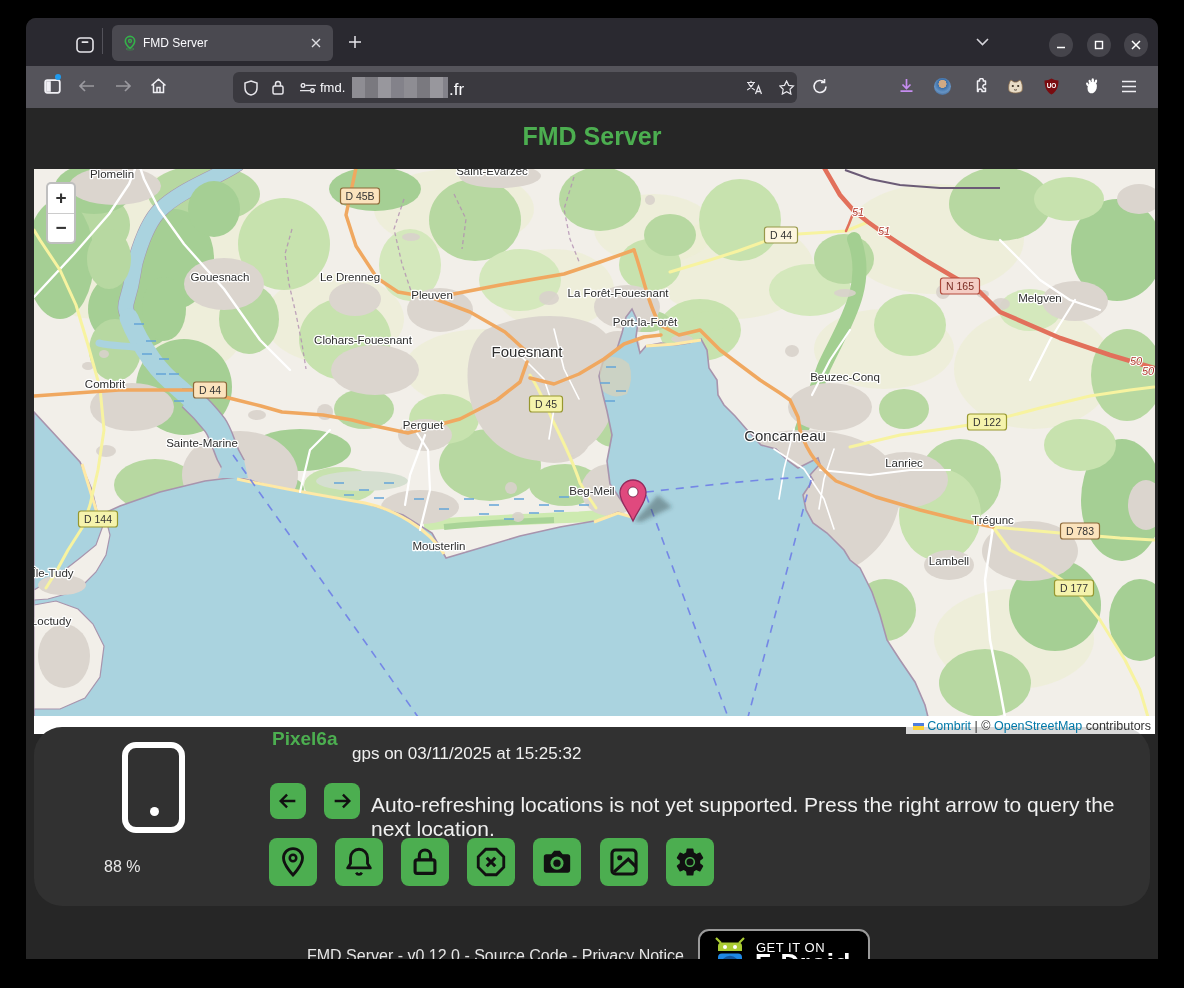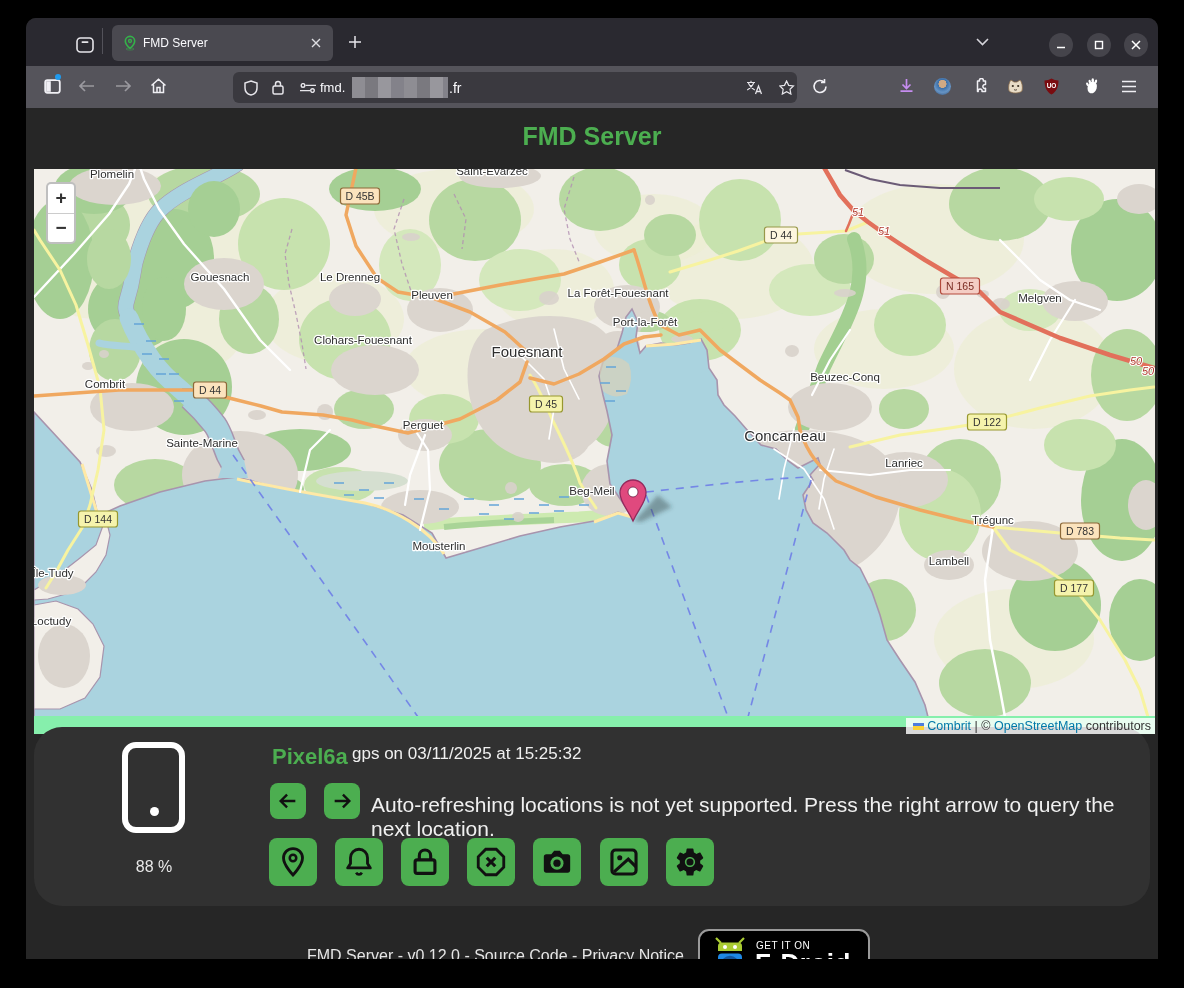--- a/index.html
+++ b/index.html
@@ -9,21 +9,21 @@
 #tabbar{position:absolute;left:0;top:0;width:1132px;height:48px;background:#2a2930;}
 #toolbar{position:absolute;left:0;top:48px;width:1132px;height:42px;background:#55545b;}
 #tab{position:absolute;left:86px;top:7px;width:221px;height:36px;background:#4a4950;border-radius:6px;color:#fbfbfe;font-size:12px;}
 #tab .txt{position:absolute;left:31px;top:11px;}
 #urlbar{position:absolute;left:207px;top:6px;width:564px;height:31px;background:#3a393f;border-radius:6px;color:#fbfbfe;}
 #urltext{position:absolute;left:87px;top:8px;font-size:13px;color:#fbfbfe;}
 .wbtn{position:absolute;top:15px;width:24px;height:24px;border-radius:50%;background:#45444b;}
 .wbtn svg{position:absolute;left:6px;top:6px;}
 #content{position:absolute;left:0;top:90px;width:1132px;height:853px;background:#262626;}
 h1{position:absolute;left:0;top:14px;width:1132px;text-align:center;margin:0;font-size:25px;color:#4cae50;font-weight:bold;}
-#map{position:absolute;left:8px;top:61px;width:1121px;height:565px;background:#86efac;overflow:hidden;}
+#map{position:absolute;left:8px;top:61px;width:1121px;height:565px;background:#ffffff;overflow:hidden;}
 #card{position:absolute;left:8px;top:619px;width:1116px;height:179px;background:#313131;border-radius:28px;}
 .gbtn{position:absolute;width:36px;height:36px;background:#4cae50;border-radius:8px;}
 .gbtn svg{position:absolute;left:7px;top:7px;}
 .ibtn{position:absolute;top:111px;width:48px;height:48px;background:#4cae50;border-radius:8px;}
 .ibtn svg{position:absolute;left:7px;top:7px;}
 </style>
 </head>
 <body>
 <div id="win">
   <div id="tabbar">
@@ -90,21 +90,21 @@
           <rect x="1" y="6" width="10" height="8" rx="1.5" fill="none" stroke="#e6e5ea" stroke-width="1.5"></rect>
           <path d="M3.5 6 V4 a2.5 2.5 0 0 1 5 0 V6" fill="none" stroke="#e6e5ea" stroke-width="1.5"></path>
         </svg>
       <svg style="position:absolute;left:66px;top:11px" width="18" height="10" viewBox="0 0 18 10">
           <circle cx="4" cy="2.4" r="1.8" fill="none" stroke="#e6e5ea" stroke-width="1.4"></circle>
           <path d="M6.5 2.4 H17 M1 7.6 H11" stroke="#e6e5ea" stroke-width="1.4"></path>
           <circle cx="13.5" cy="7.6" r="1.8" fill="none" stroke="#e6e5ea" stroke-width="1.4"></circle>
         </svg>
       <span id="urltext">fmd.</span>
       <div style="position:absolute;left:119px;top:5px;width:96px;height:21px;background:repeating-linear-gradient(90deg,#8e8d93 0 13px,#7a797f 13px 26px,#98979d 26px 39px,#83828a 39px 52px)"></div>
-      <span style="position:absolute;left:216px;top:8px;font-size:14px;color:#fbfbfe">.fr</span>
+      <span style="position:absolute;left:216px;top:8px;font-size:17px;color:#fbfbfe">.fr</span>
       <svg style="position:absolute;left:513px;top:8px" width="16" height="15" viewBox="0 0 16 15">
           <path d="M1 2.5 H9 M5 0.8 V2.5 M7.8 2.5 C6.5 6 4 8.5 1.2 10 M2.2 2.5 C3.5 6 6 8.5 8.8 10 M3.2 5.5 H6.8" fill="none" stroke="#e6e5ea" stroke-width="1.1"></path>
           <path d="M9.5 14 L12.5 6 L15.5 14 M10.5 11.5 H14.5" fill="none" stroke="#e6e5ea" stroke-width="1.3"></path>
         </svg>
       <svg style="position:absolute;left:546px;top:8px" width="16" height="15" viewBox="0 0 16 15">
           <path d="M8 1 L10.2 5.6 L15.2 6.3 L11.6 9.8 L12.5 14.8 L8 12.4 L3.5 14.8 L4.4 9.8 L0.8 6.3 L5.8 5.6 Z" fill="none" stroke="#e6e5ea" stroke-width="1.3" transform="scale(0.95)"></path>
         </svg>
     </div>
     <svg style="position:absolute;left:786px;top:12px" width="16" height="17" viewBox="0 0 16 17">
         <path d="M14 8.5 a6 6 0 1 1 -1.8 -4.3 M12.5 1 V4.5 H9" fill="none" stroke="#f0eff4" stroke-width="1.6"></path>
@@ -360,22 +360,22 @@
 <div style="position:absolute;left:12px;top:13px;width:30px;height:62px;background:#fff;border:2px solid rgba(0,0,0,0.25);border-radius:5px;z-index:5">
  <div style="position:absolute;left:0;top:0;width:100%;height:30px;font-size:19px;font-weight:bold;color:#333;text-align:center;line-height:28px;border-bottom:1px solid #ccc">+</div>
  <div style="position:absolute;left:0;top:31px;width:100%;height:29px;font-size:19px;font-weight:bold;color:#333;text-align:center;line-height:25px">−</div>
 </div>
 <div style="position:absolute;right:0;bottom:0;height:16px;background:rgba(255,255,255,0.82);font-size:12.5px;color:#333;line-height:16px;padding:0 4px 0 7px;z-index:5;white-space:nowrap">
  <span style="display:inline-block;width:11px;height:7px;background:linear-gradient(#4e7ede 50%,#fcd336 50%);margin-right:3px"></span><span style="color:#0078a8">Combrit</span> | © <span style="color:#0078a8">OpenStreetMap</span> contributors</div>
 </div>
     <div id="card">
     <div style="position:absolute;left:88px;top:15px;width:63px;height:91px;border:6.5px solid #fff;border-radius:14px;"></div>
     <div style="position:absolute;left:116px;top:80px;width:9px;height:9px;border-radius:50%;background:#fff"></div>
-    <div style="position:absolute;left:70px;top:131px;width:100px;text-align:center;font-size:16px;color:#e8e8e8">88 %</div>
-    <span style="position:absolute;left:238px;top:17px;font-size:22px;font-weight:bold;color:#4cae50">Pixel6a</span>
+    <div style="position:absolute;left:70px;top:131px;width:100px;text-align:left;font-size:16px;color:#e8e8e8">88 %</div>
+    <span style="position:absolute;left:238px;top:1px;font-size:19px;font-weight:bold;color:#4cae50">Pixel6a</span>
     <span style="position:absolute;left:318px;top:17px;font-size:17px;color:#f0f0f0">gps on 03/11/2025 at 15:25:32</span>
     <div class="gbtn" style="left:236px;top:56px;">
           <svg width="22" height="22" viewBox="0 0 24 24">
             <path d="M20 12 H5 M11 5 L4 12 L11 19" fill="none" stroke="#111" stroke-width="2.6"></path>
           </svg>
         </div>
     <div class="gbtn" style="left:290px;top:56px;">
           <svg width="22" height="22" viewBox="0 0 24 24">
             <path d="M4 12 H19 M13 5 L20 12 L13 19" fill="none" stroke="#111" stroke-width="2.6"></path>
           </svg>
@@ -431,19 +431,19 @@
       <span style="position:absolute;left:281px;top:19px;font-size:16px;color:#e5e5e5;white-space:nowrap">FMD Server - v0.12.0 - <span style="text-decoration:underline">Source Code</span> - <span style="text-decoration:underline">Privacy Notice</span></span>
       <div style="position:absolute;left:672px;top:1px;width:172px;height:60px;background:#000;border:2px solid #9a9a9a;border-radius:11px;">
         <svg style="position:absolute;left:13px;top:6px" width="34" height="46" viewBox="0 0 34 46">
           <path d="M3 1 L8 6 M31 1 L26 6" stroke="#aacc33" stroke-width="2.2"></path>
           <path d="M5 14 L5 9 Q 5 5.5 9 5.5 L25 5.5 Q 29 5.5 29 9 L29 14 Z" fill="#aacc33"></path>
           <circle cx="12" cy="10" r="2" fill="#fff"></circle>
             <circle cx="22" cy="10" r="2" fill="#fff"></circle>
           <rect x="5" y="16.5" width="24" height="22" rx="4" fill="#1e88e5"></rect>
           <circle cx="17" cy="27.5" r="7" fill="none" stroke="#1256a0" stroke-width="3.5"></circle>
         </svg>
-        <span style="position:absolute;left:56px;top:9px;font-size:10px;color:#fff;letter-spacing:0.5px">GET IT ON</span>
+        <span style="position:absolute;left:56px;top:9px;font-size:13px;color:#fff;letter-spacing:0.5px">GET IT ON</span>
         <span style="position:absolute;left:55px;top:17px;font-size:26px;font-weight:bold;color:#fff;letter-spacing:0.5px">F-Droid</span>
       </div>
     </div>
 
   </div>
 </div>
 
 </body></html>

